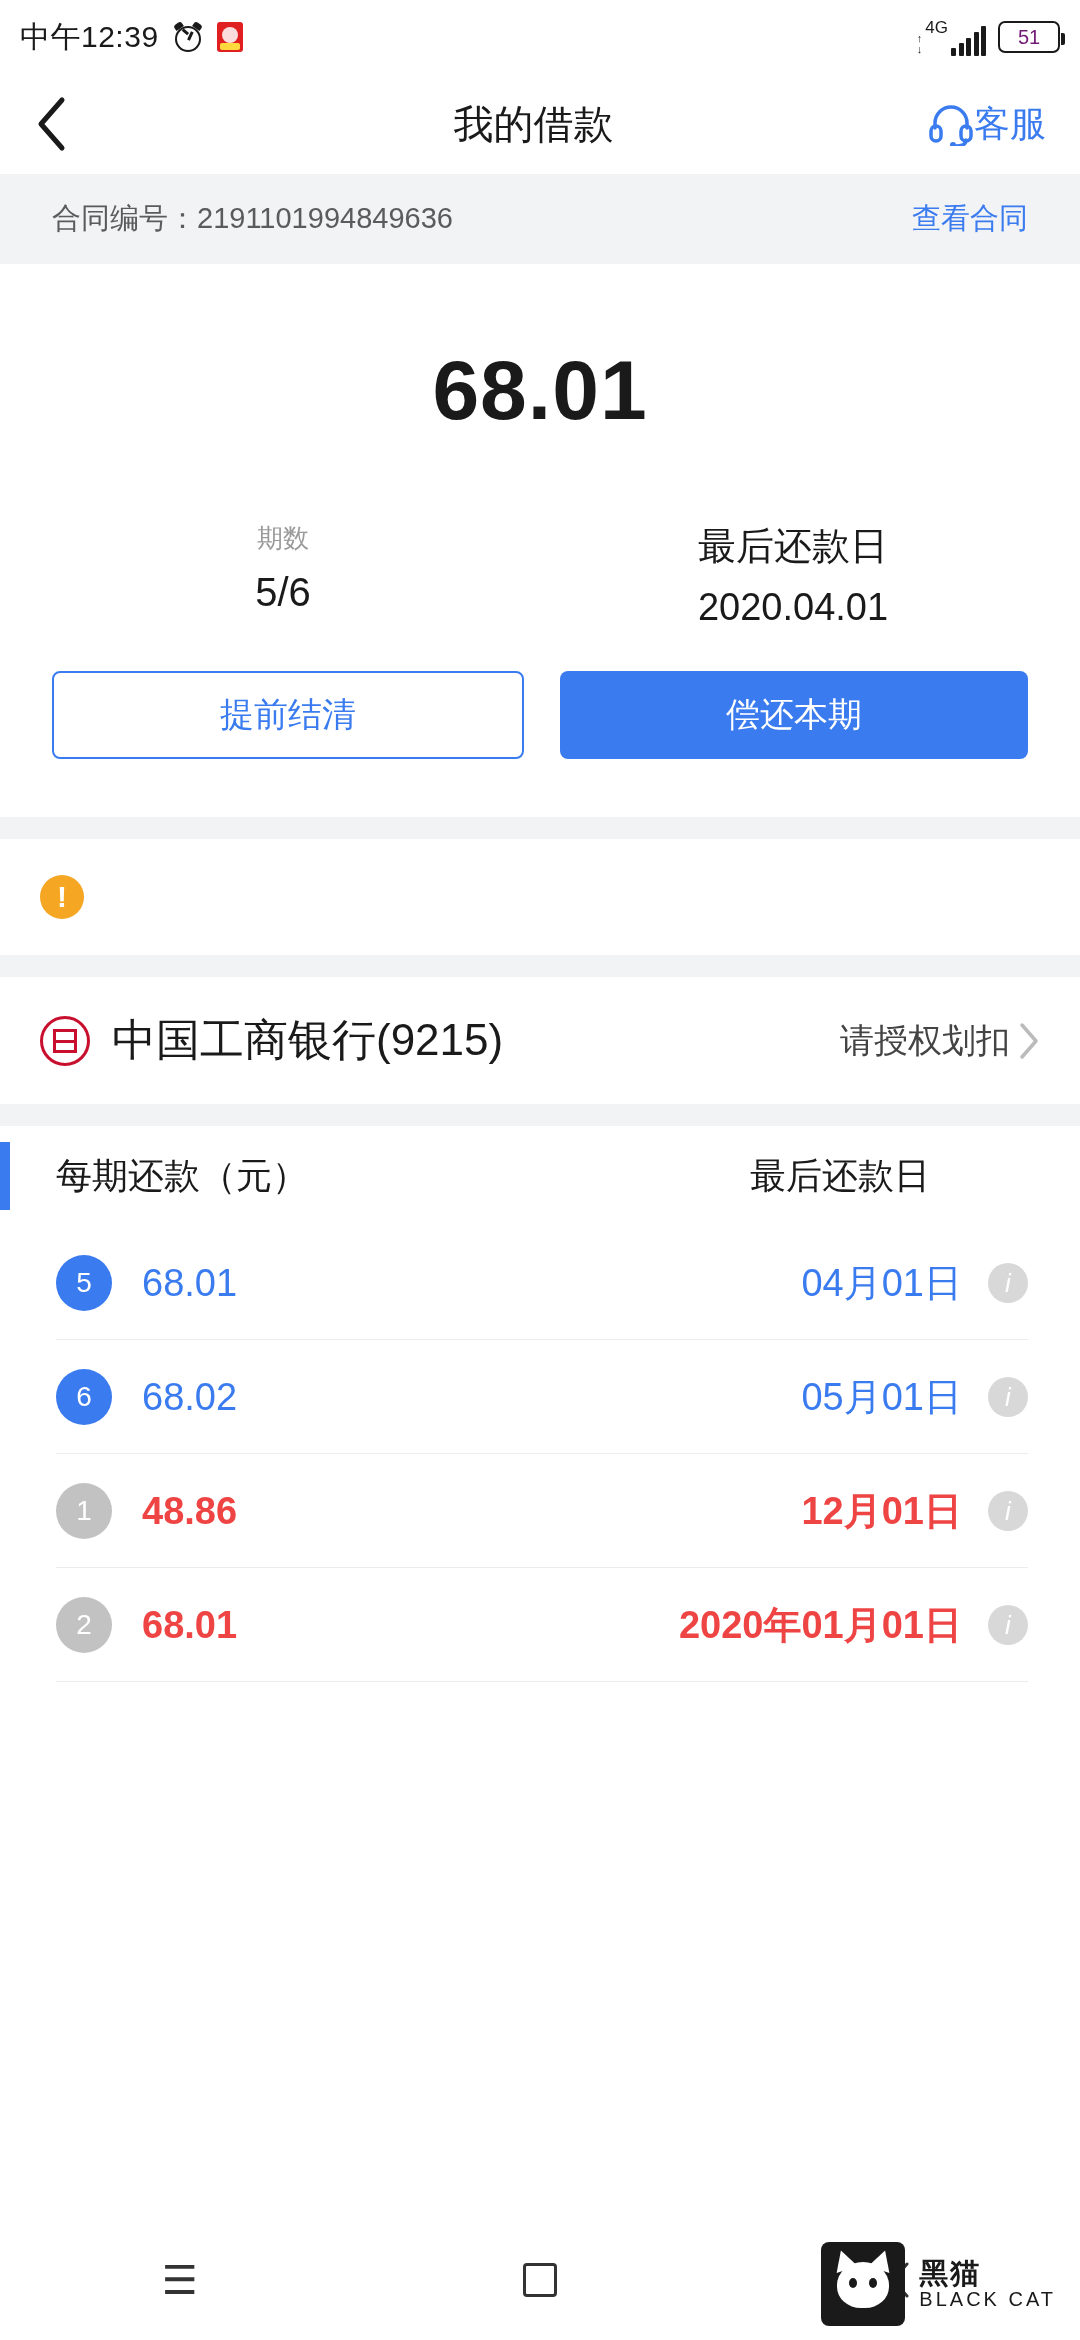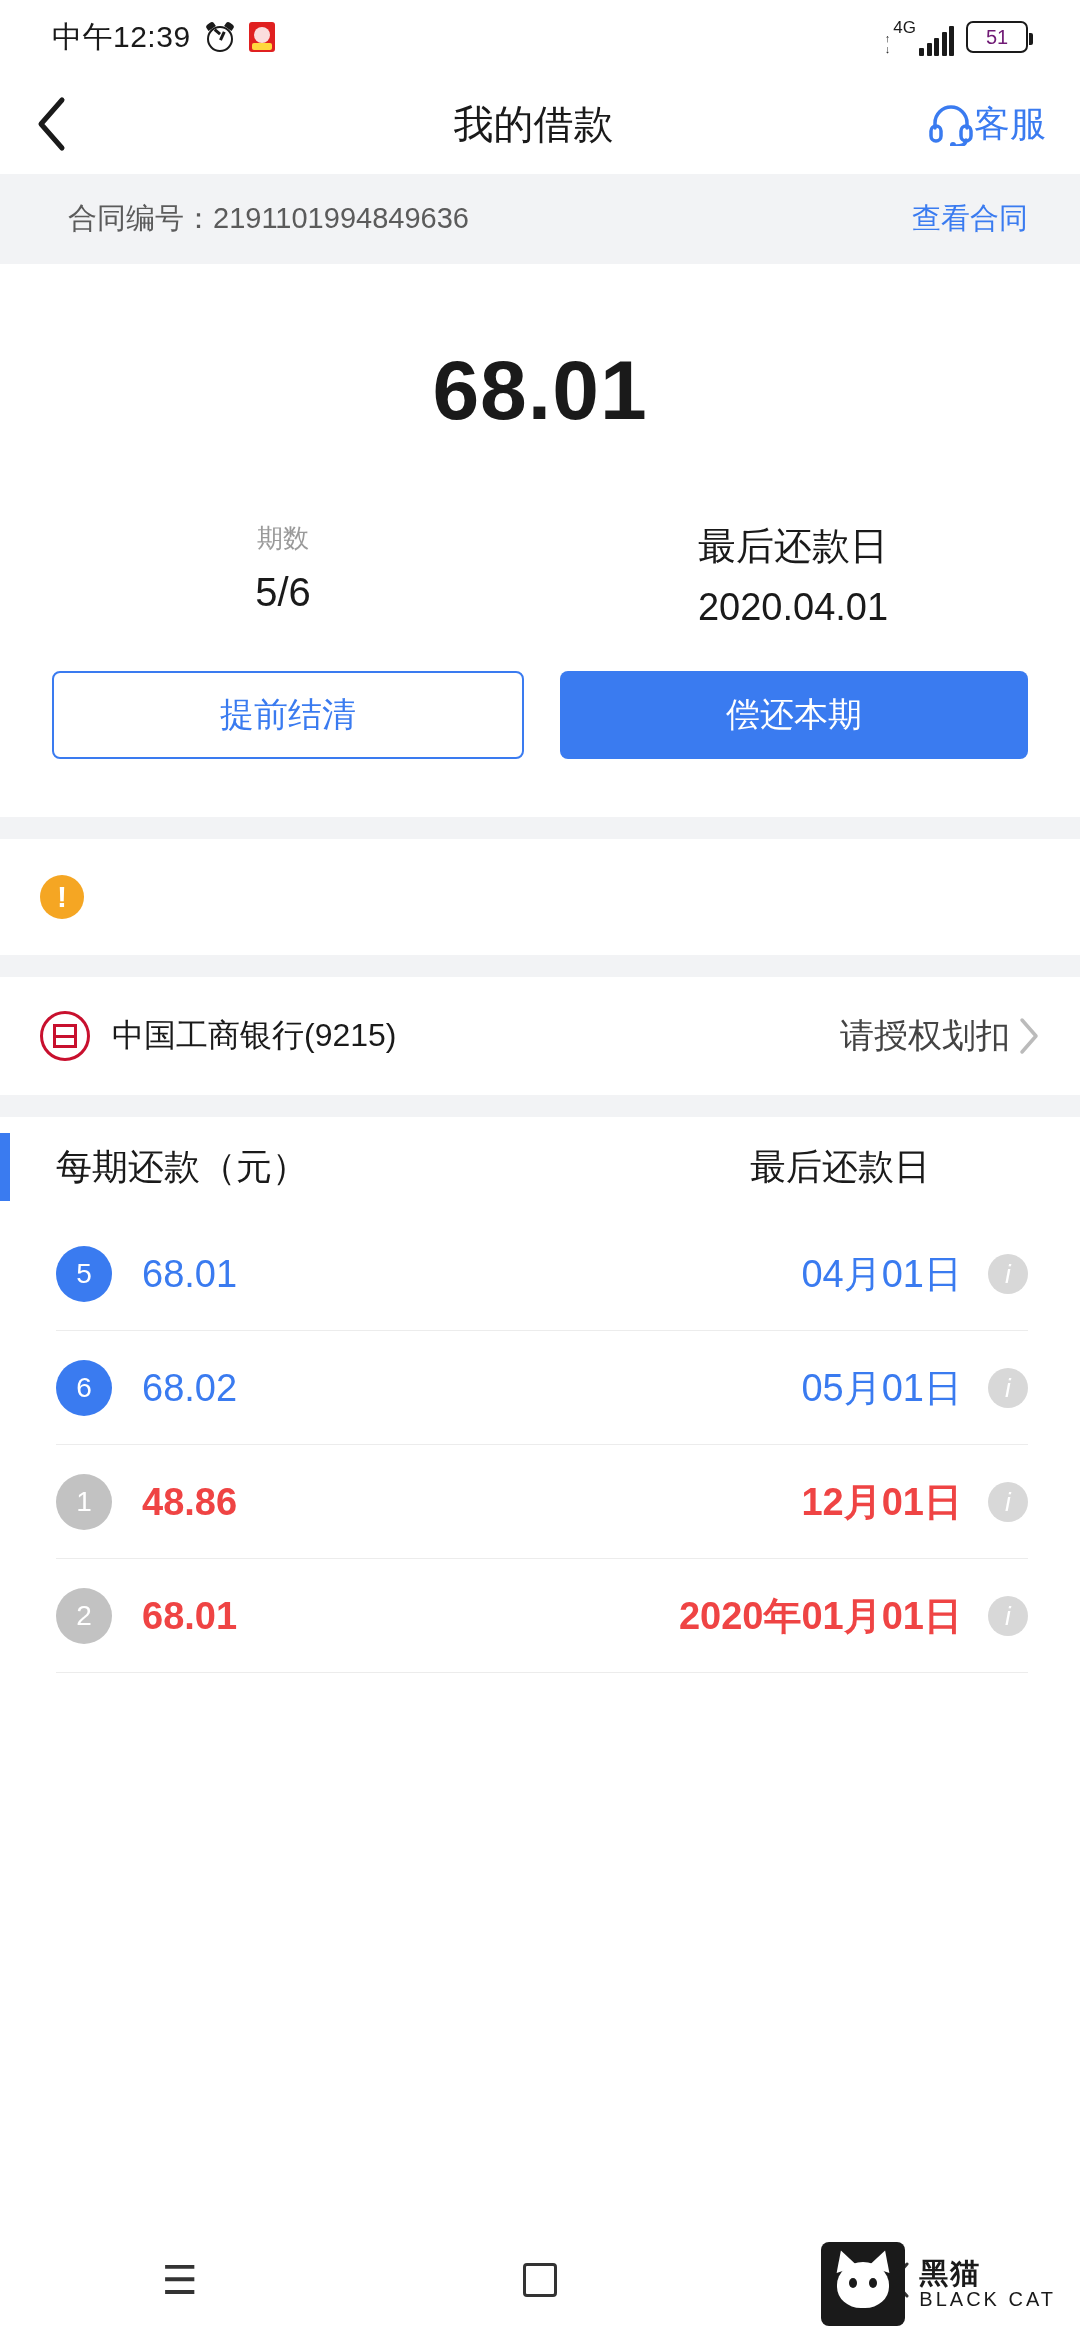--- a/index.html
+++ b/index.html
@@ -9,21 +9,21 @@
     background:#f2f3f5;
     color:#222;
     -webkit-font-smoothing:antialiased;
   }
   .phone { position:relative; width:1080px; height:2340px; background:#ffffff; overflow:hidden; }
 
   
   .statusbar {
     height:74px; background:#ffffff;
     display:flex; align-items:center; justify-content:space-between;
-    padding:0 52px;
+    padding:0 20px;
   }
   .sb-left { display:flex; align-items:center; gap:14px; }
   .sb-time { font-size:30px; color:#1a1a1a; letter-spacing:.5px; }
   .alarm-ic { width:30px; height:30px; position:relative; }
   .alarm-ic .body { position:absolute; left:2px; top:4px; width:26px; height:26px; border:2.5px solid #1a1a1a; border-radius:50%; }
   .alarm-ic .h1 { position:absolute; left:14px; top:9px; width:2.5px; height:9px; background:#1a1a1a; transform-origin:bottom center; transform:rotate(25deg); }
   .alarm-ic .h2 { position:absolute; left:14px; top:12px; width:2.5px; height:7px; background:#1a1a1a; transform-origin:top center; transform:rotate(130deg); }
   .alarm-ic .e1, .alarm-ic .e2 { position:absolute; top:1px; width:9px; height:6px; background:#1a1a1a; border-radius:3px 3px 0 0; }
   .alarm-ic .e1 { left:1px; transform:rotate(-35deg); }
   .alarm-ic .e2 { right:1px; transform:rotate(35deg); }
@@ -54,21 +54,21 @@
     font-size:40px; color:#1a1a1a; font-weight:400; pointer-events:none;
   }
   .service { margin-left:auto; display:flex; align-items:center; color:#3a7bf0; position:relative; z-index:2; }
   .service .lbl { font-size:36px; color:#3a7bf0; }
 
   
   .contract {
     height:90px; background:#f2f3f5; display:flex; align-items:center;
     padding:0 52px; justify-content:space-between;
   }
-  .contract .txt { font-size:29px; color:#5b5b5b;margin-left:16px; }
+  .contract .txt { font-size:29px; color:#5b5b5b; }
   .contract .link { font-size:29px; color:#3a7bf0; }
 
   
   .card { background:#fff; }
   .amount-block { padding-top:52px; text-align:center; }
   .amount-label { font-size:32px; color:#333; }
   .amount-value { font-size:84px; font-weight:bold; color:#1a1a1a; margin-top:26px; letter-spacing:1px; }
 
   .meta-row { display:flex; margin-top:82px; padding:0 2px 0 0; }
   .meta-col { flex:1; text-align:center; }
@@ -90,21 +90,21 @@
   .tip-ic { flex:0 0 auto; width:44px; height:44px; border-radius:50%; background:#f5a623;
             color:#fff; font-size:30px; font-weight:bold; display:flex; align-items:center; justify-content:center; margin-top:4px; }
   .tip-txt { font-size:30px; line-height:1.5; color:#f5a623; }
 
   
   .bank { background:#fff; display:flex; align-items:center; padding:34px 40px 34px 40px; gap:22px; }
   .bank-logo { width:50px; height:50px; border-radius:50%; border:3px solid #c8102e; position:relative;
                display:flex; align-items:center; justify-content:center; flex:0 0 auto; }
   .bank-logo .sq { width:24px; height:24px; border:3px solid #c8102e; position:relative; }
   .bank-logo .sq:after { content:""; position:absolute; left:-3px; top:8px; width:24px; height:3px; background:#c8102e; }
-  .bank-name { font-size:32px; color:#1a1a1a; }
+  .bank-name { font-size:44px; color:#1a1a1a; }
   .bank-right { margin-left:auto; display:flex; align-items:center; gap:8px; }
   .bank-action { font-size:34px; color:#444; }
   .chev { color:#bbb; }
 
   
   .sched-head { background:#fff; display:flex; align-items:center; height:100px; position:relative; padding:0 52px 0 56px; }
   .sched-head:before { content:""; position:absolute; left:0; top:16px; bottom:16px; width:10px; background:#3a7bf0; }
   .sched-head .h1 { font-size:36px; color:#1a1a1a; }
   .sched-head .h2 { margin-left:auto; font-size:36px; color:#1a1a1a; padding-right:98px; }
 

